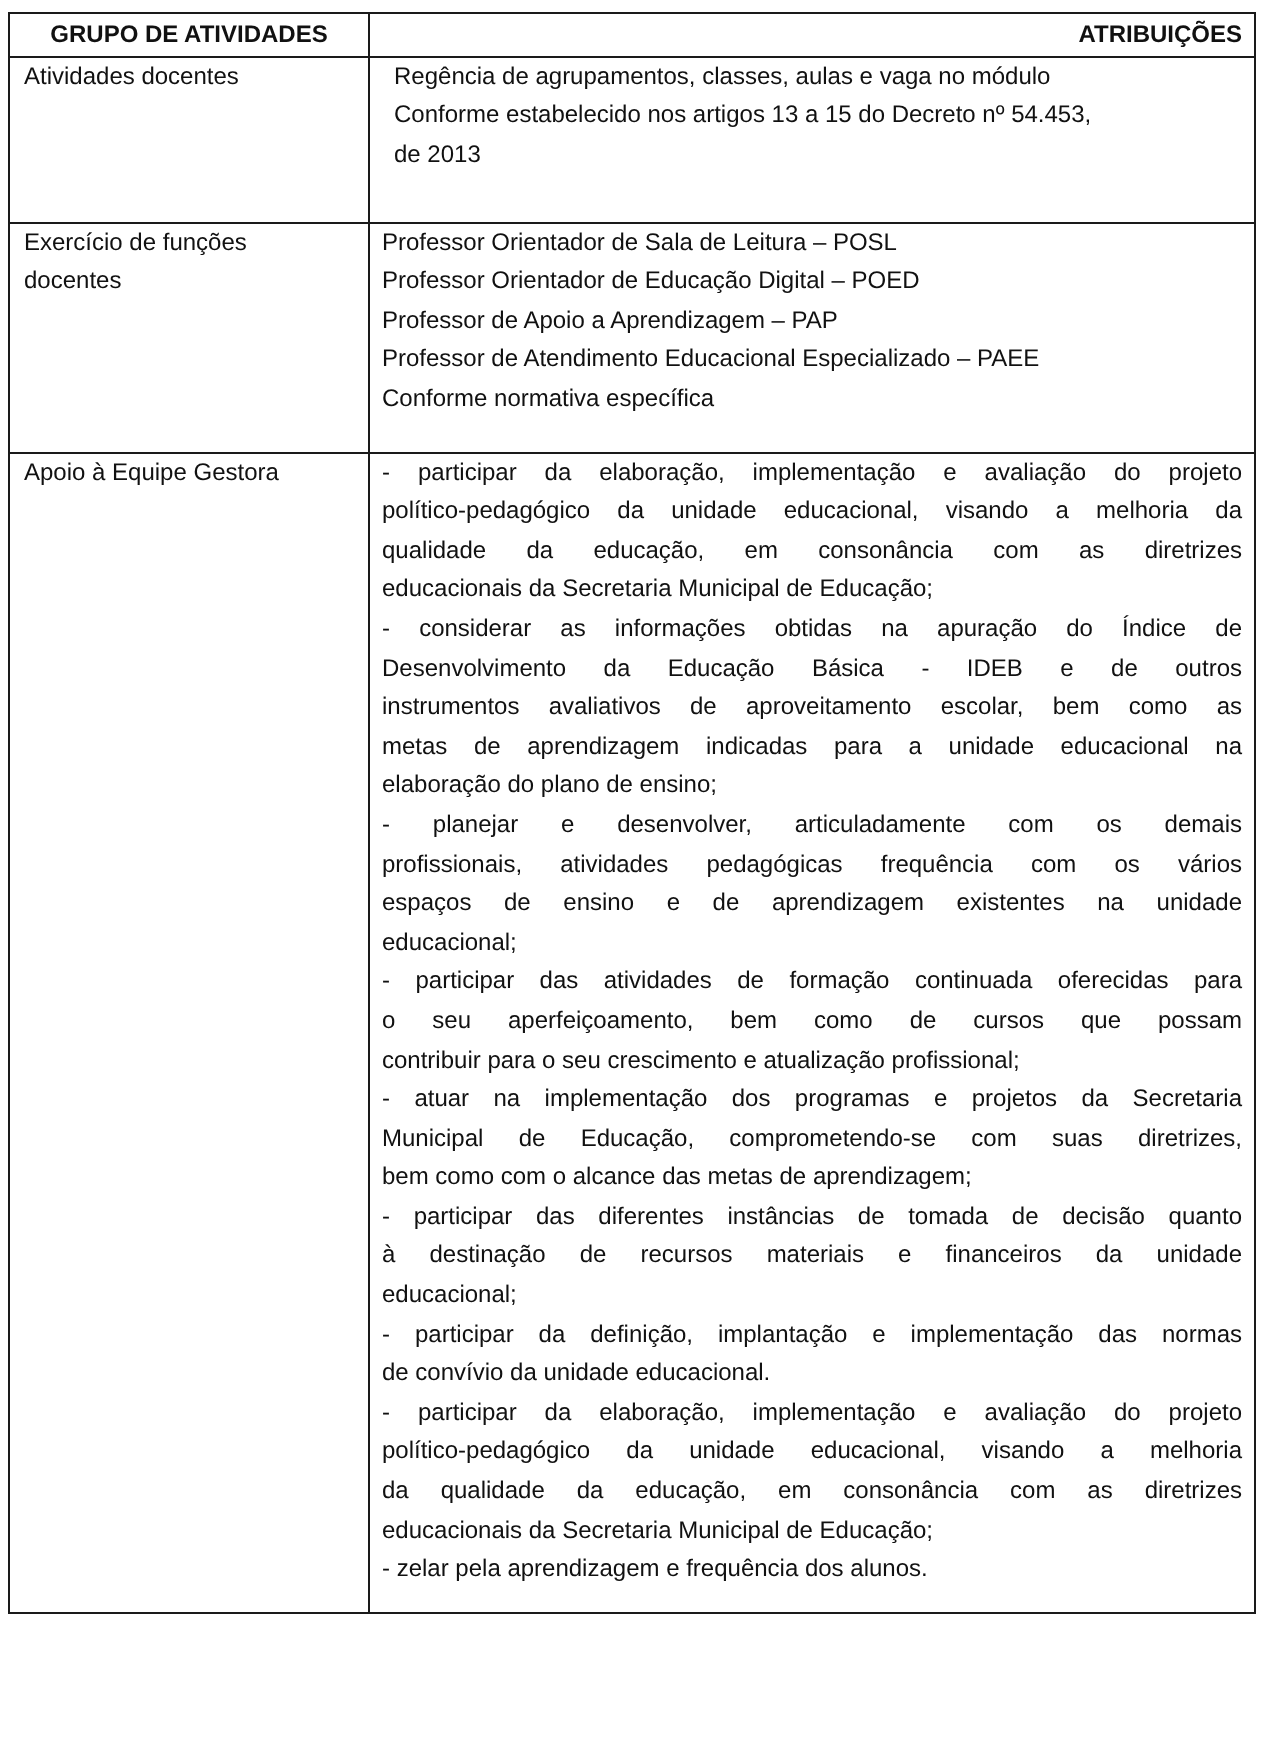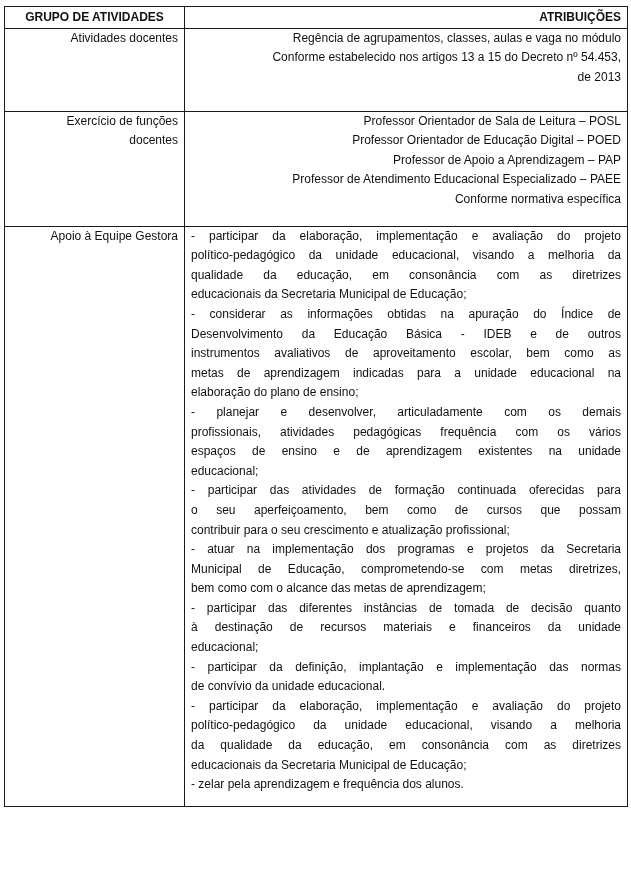--- a/index.html
+++ b/index.html
@@ -7,21 +7,21 @@
          font-family: "Liberation Sans", "DejaVu Sans", sans-serif; color: #111; }
   table.doc { position: absolute; left: 4px; top: 6px; width: 623px;
               border-collapse: collapse; table-layout: fixed; }
   table.doc td, table.doc th { border: 1.3px solid #1a1a1a; vertical-align: top;
               font-size: 12px; line-height: 19.6px; padding: 0 6px 0 6px; }
   col.c1 { width: 180px; }
   col.c2 { width: 443px; }
   th { text-align: right; font-weight: bold; padding-top: 1px !important; height: 17px; }
   th.h1 { text-align: center; }
   .cell-col1 { padding-left: 7px !important; }
-  .line { display: block; text-align: right; }
+  .line { display: block; }
   .just { text-align: justify; }
   .just .line { text-align: justify; text-align-last: justify; }
   .just .line.last { text-align-last: left; }
   tr.r1 td { height: 82px; padding-left: 12px; }
   tr.r2 td { height: 114px; }
   tr.r3 td { height: 579px; }
   tr.r4 td { height: 58px; }
 </style>
 </head>
 <body>
@@ -76,21 +76,21 @@
           <span class="line">metas de aprendizagem indicadas para a unidade educacional na</span>
           <span class="line last">elaboração do plano de ensino;</span>
           <span class="line">- planejar e desenvolver, articuladamente com os demais</span>
           <span class="line">profissionais, atividades pedagógicas frequência com os vários</span>
           <span class="line">espaços de ensino e de aprendizagem existentes na unidade</span>
           <span class="line last">educacional;</span>
           <span class="line">- participar das atividades de formação continuada oferecidas para</span>
           <span class="line">o seu aperfeiçoamento, bem como de cursos que possam</span>
           <span class="line last">contribuir para o seu crescimento e atualização profissional;</span>
           <span class="line">- atuar na implementação dos programas e projetos da Secretaria</span>
-          <span class="line">Municipal de Educação, comprometendo-se com metas diretrizes,</span>
+          <span class="line">Municipal de Educação, comprometendo-se com suas diretrizes,</span>
           <span class="line last">bem como com o alcance das metas de aprendizagem;</span>
           <span class="line">- participar das diferentes instâncias de tomada de decisão quanto</span>
           <span class="line">à destinação de recursos materiais e financeiros da unidade</span>
           <span class="line last">educacional;</span>
           <span class="line">- participar da definição, implantação e implementação das normas</span>
           <span class="line last">de convívio da unidade educacional.</span>
           <span class="line">- participar da elaboração, implementação e avaliação do projeto</span>
           <span class="line">político-pedagógico da unidade educacional, visando a melhoria</span>
           <span class="line">da qualidade da educação, em consonância com as diretrizes</span>
           <span class="line last">educacionais da Secretaria Municipal de Educação;</span>

